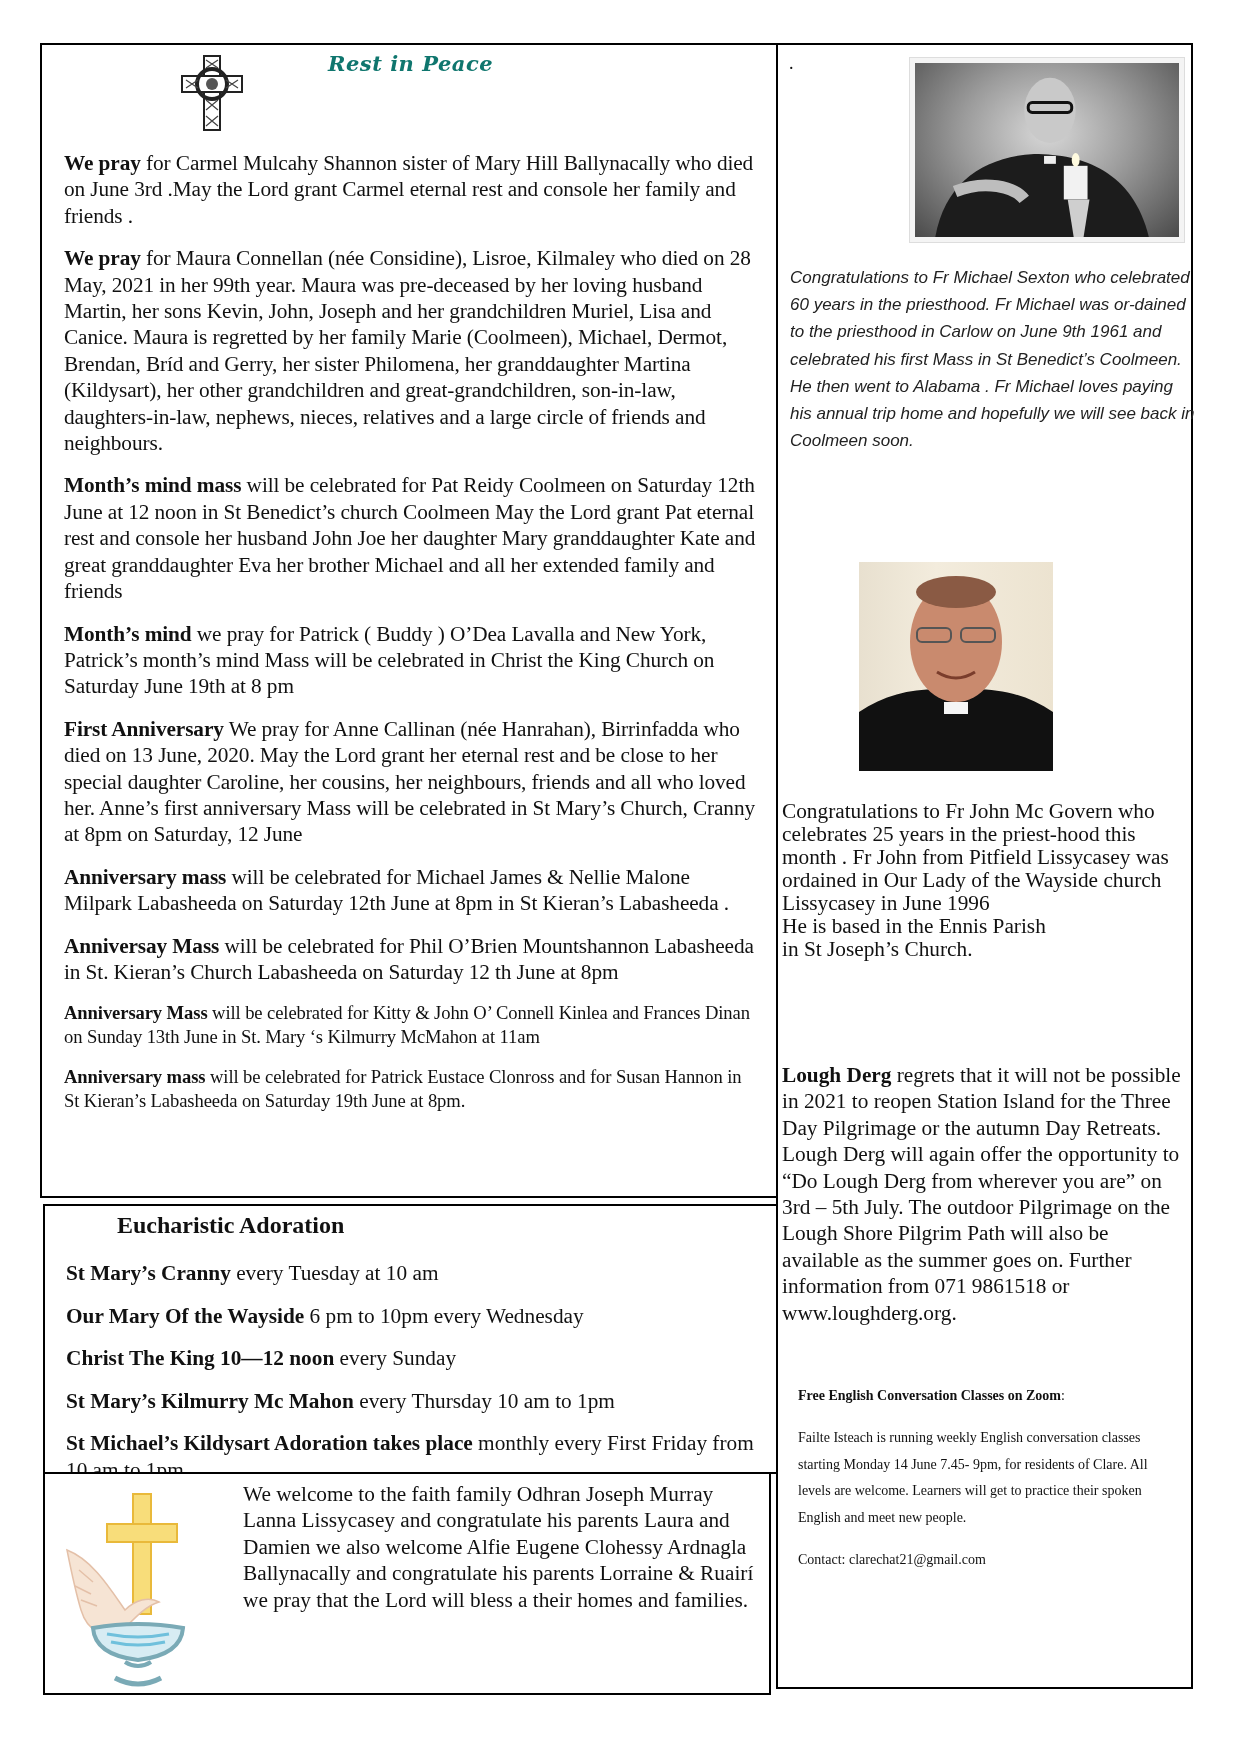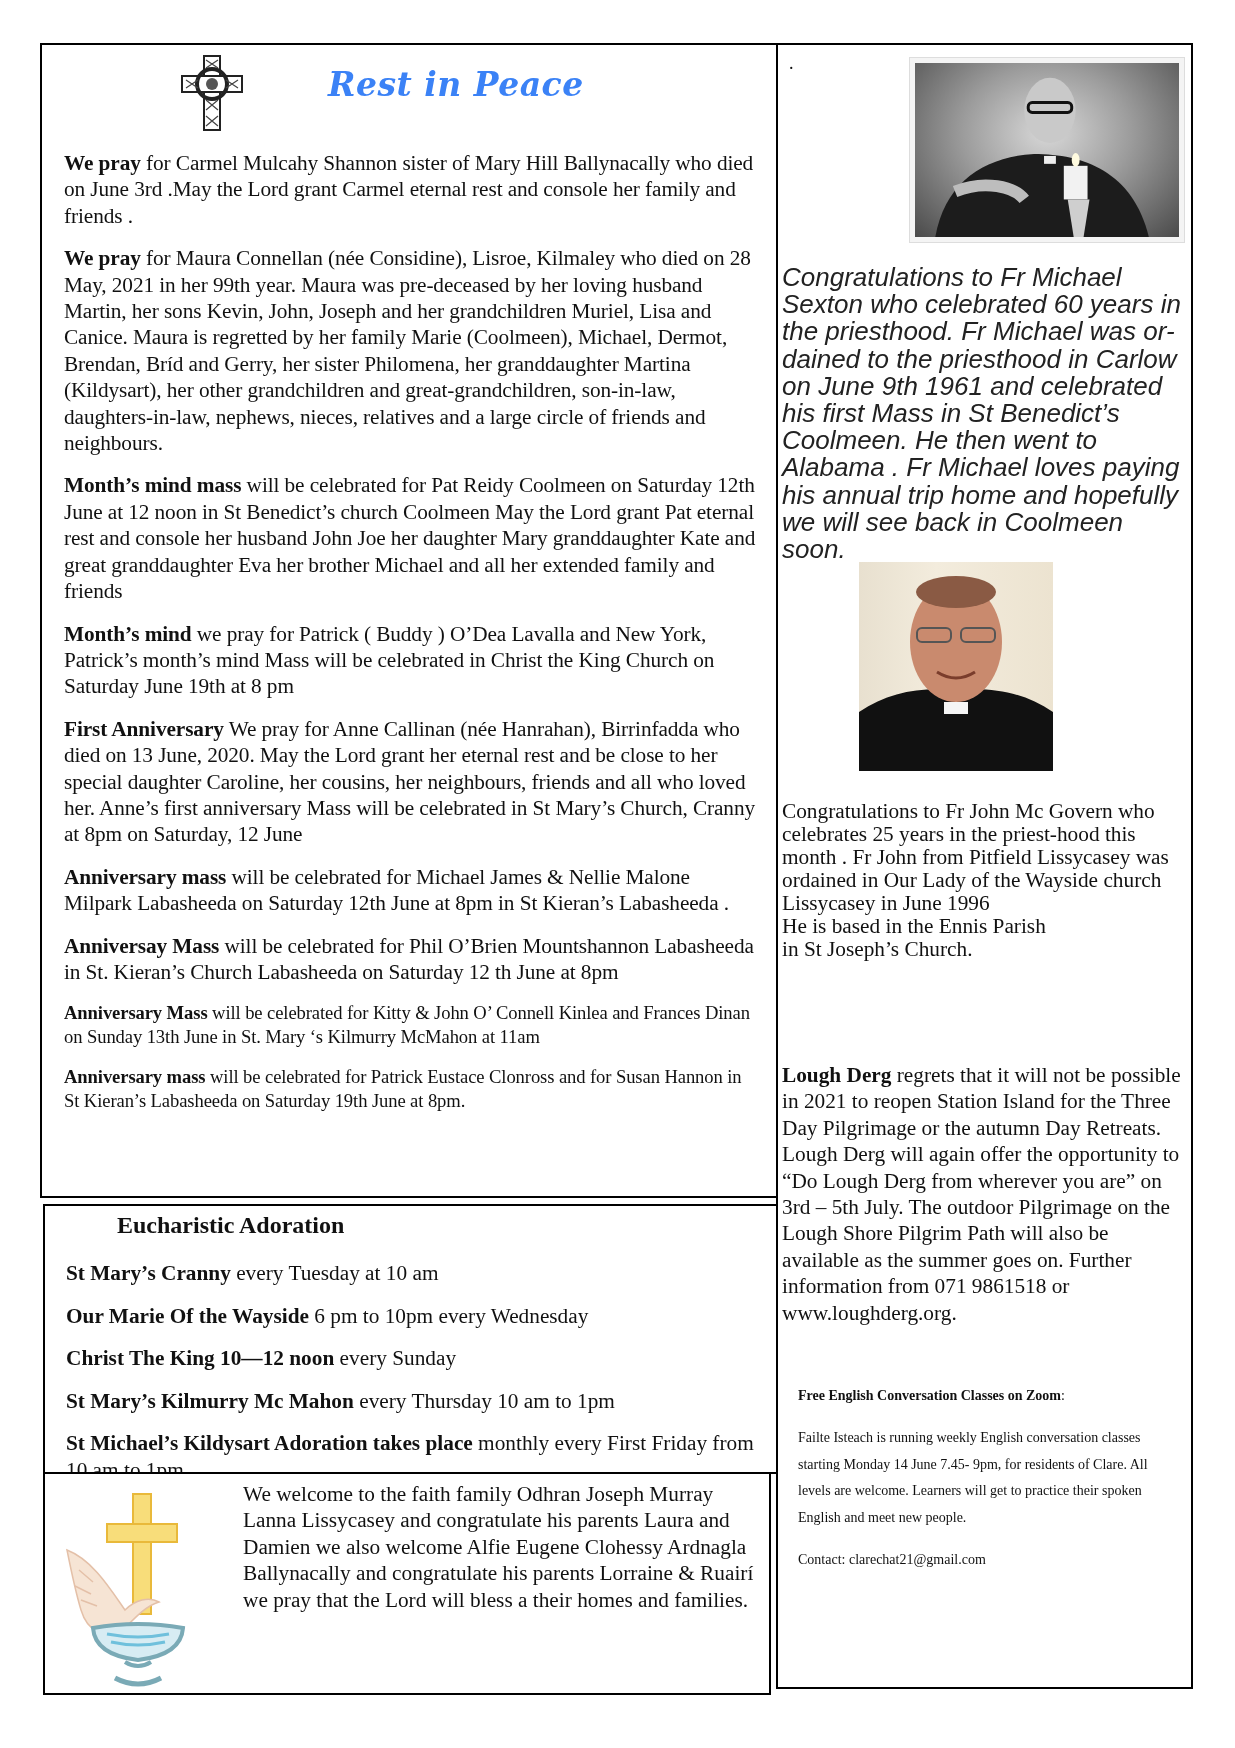--- a/index.html
+++ b/index.html
@@ -9,23 +9,23 @@
   }
   .box { position: absolute; border: 2px solid #000; box-sizing: border-box; background: #fff; }
   p { margin: 16px; }
   b { font-weight: bold; }
 
   
   #rip { left: 40px; top: 43px; width: 738px; height: 1155px; }
   #rip .head { position: absolute; left: 0; top: 6px; width: 100%; height: 80px; }
   #rip .cross { position: absolute; left: 137px; top: 3px; width: 66px; height: 78px; }
   #rip .title {
-    position: absolute; left: 286px; top: 14px;
+    position: absolute; left: 286px; top: 0;
     font-family: "DejaVu Serif", serif; font-style: italic; font-weight: bold;
-    font-size: 33px; letter-spacing: 0.5px; color: #3b82f6;
+    font-size: 21px; letter-spacing: 0.5px; color: #0f766e;
   }
   #rip .body {
     position: absolute; left: 6px; top: 89px; width: 724px;
     font-size: 21.3px; line-height: 26.4px; letter-spacing: -0.1px;
   }
   #rip .body .small { font-size: 18.6px; line-height: 24px; }
 
   
   #ador { left: 43px; top: 1204px; width: 735px; height: 270px; }
   #ador .title {
@@ -50,23 +50,23 @@
     width: 100%; height: 100%;
     background: radial-gradient(ellipse at 50% 40%, #d8d8d8 0%, #9c9c9c 45%, #4a4a4a 100%);
     position: relative; overflow: hidden;
   }
   #right .photo2 {
     position: absolute; left: 81px; top: 517px; width: 194px; height: 209px;
     background: linear-gradient(90deg, #e8e0cf, #f3ecdd 40%, #ece3d0);
     position: absolute; overflow: hidden;
   }
   #right .msg1 {
-    position: absolute; left: 4px; top: 219px; width: 408px;
+    position: absolute; left: 12px; top: 219px; width: 408px;
     font-family: "Liberation Sans", "DejaVu Sans", sans-serif; font-style: italic;
-    font-size: 26px; line-height: 27.2px; color: #222;
+    font-size: 17px; line-height: 27.2px; color: #222;
   }
   #right .msg2 { position: absolute; left: 4px; top: 755px; width: 408px; font-size: 21.3px; line-height: 23px; }
   #right .msg3 { position: absolute; left: 4px; top: 1017px; width: 408px; font-size: 21.3px; line-height: 26.4px; }
   #right .msg4 { position: absolute; left: 4px; top: 1322px; width: 408px; font-size: 14px; line-height: 26.4px; }
 </style>
 </head>
 <body>
 
 <div class="box" id="rip">
   <div class="head">
@@ -89,21 +89,21 @@
     <p><b>Anniversay Mass</b><span> will be celebrated for  Phil O’Brien  Mountshannon Labasheeda in St. Kieran’s Church Labasheeda on Saturday 12 th June at 8pm</span></p>
     <p class="small"><b> Anniversary Mass</b><span> will be celebrated for Kitty &amp; John O’ Connell Kinlea and Frances Dinan on Sunday 13th June in St. Mary ‘s Kilmurry McMahon at 11am</span></p>
     <p class="small"><b> Anniversary mass</b><span> will be celebrated  for Patrick Eustace Clonross  and for Susan Hannon in St Kieran’s Labasheeda on Saturday 19th June at 8pm.</span></p>
   </div>
 </div>
 
 <div class="box" id="ador">
   <div class="title">Eucharistic Adoration</div>
   <div class="rows">
     <p><b>St Mary’s Cranny</b><span>  every Tuesday at 10 am</span></p>
-    <p><b>Our Marie Of the Wayside</b><span>  6 pm to 10pm every Wednesday</span></p>
+    <p><b>Our Mary Of the Wayside</b><span>  6 pm to 10pm every Wednesday</span></p>
     <p><b>Christ The King  10—12 noon</b><span> every Sunday</span></p>
     <p><b>St Mary’s Kilmurry Mc Mahon</b><span>  every Thursday 10 am to 1pm</span></p>
     <p><b>St Michael’s Kildysart    Adoration  takes place</b><span> monthly  every First Friday from 10 am to 1pm  ,</span></p>
     <p><b> St. Kieran’s Labasheeda</b><span>  Adoration takes place monthly   before first Friday  Mass From 7pm to 8pm</span></p>
   </div>
 </div>
 
 <div class="box" id="bapt">
   <svg class="art" viewBox="0 0 150 200">
     <rect x="70" y="4" width="18" height="120" fill="#f8dd7a" stroke="#e9b93a" stroke-width="2"></rect>

